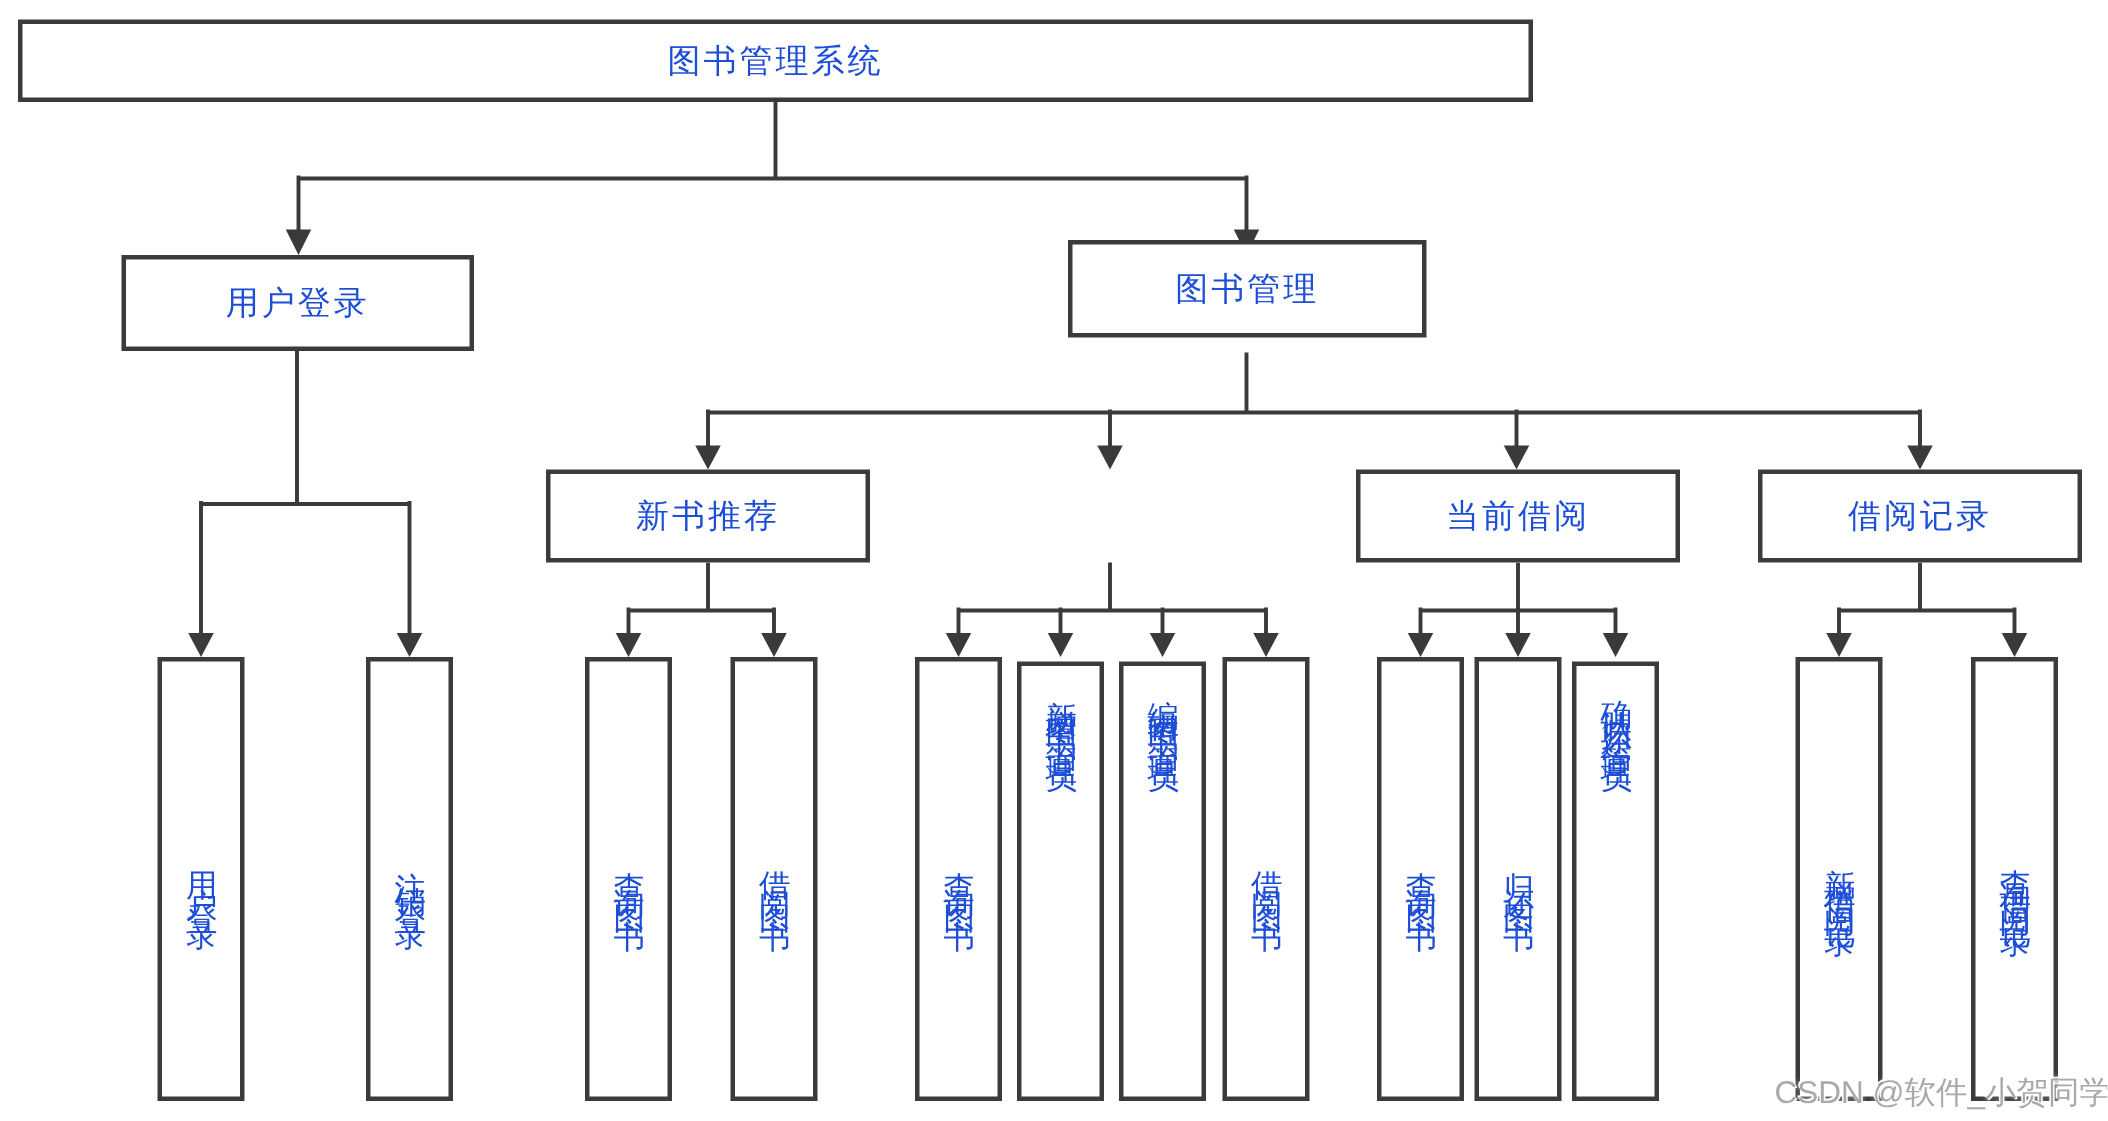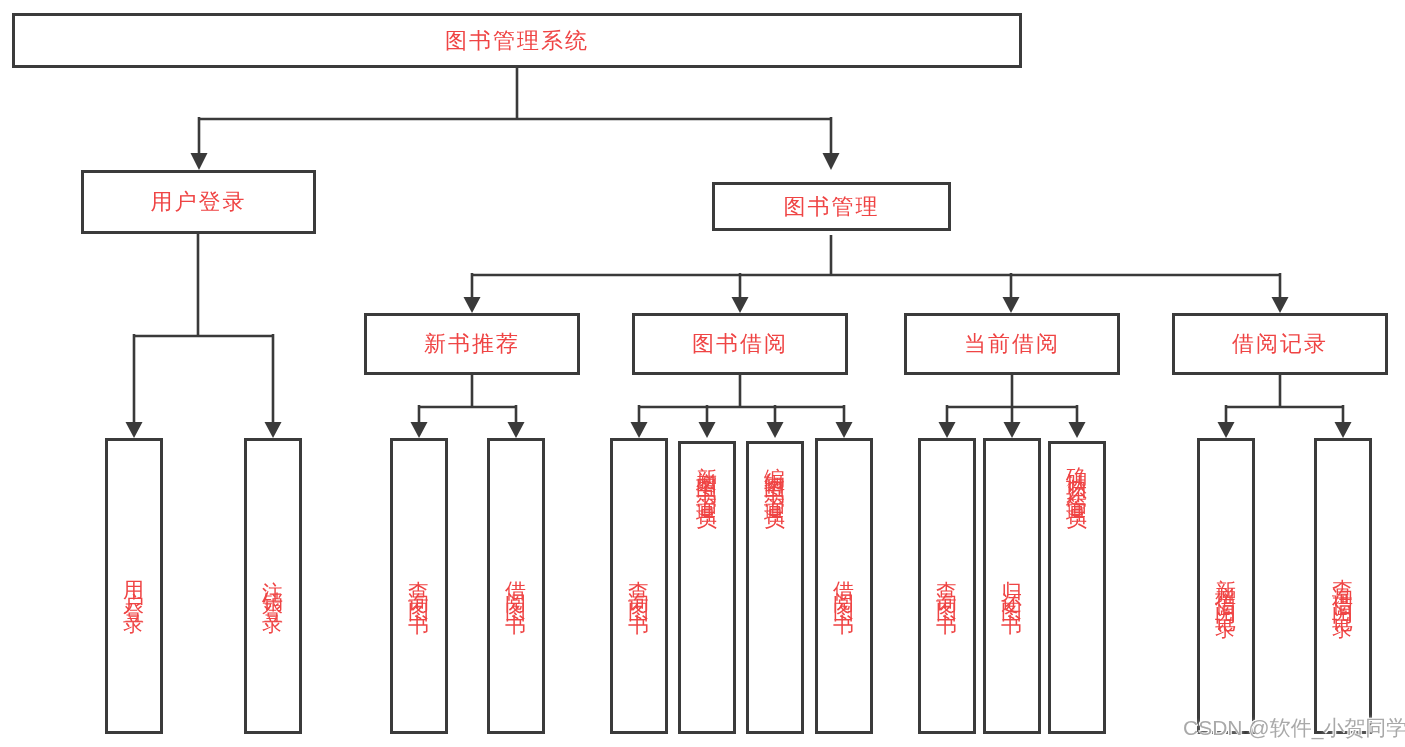--- a/index.html
+++ b/index.html
@@ -20,21 +20,21 @@
     left: 0; top: 0;
     width: 1405px;
     height: 747px;
     z-index: 0;
   }
   .box {
     position: absolute;
     box-sizing: border-box;
     border: 3px solid #3b3b3b;
     background: #ffffff;
-    color: #ef4444;
+    color: #1d4ed8;
     display: flex;
     align-items: center;
     justify-content: center;
     z-index: 1;
   }
   .hbox {
     font-size: 22px;
     font-weight: 500;
     letter-spacing: 2px;
     white-space: nowrap;
@@ -126,29 +126,26 @@
     </g>
   </svg>
 
   <div class="box hbox" style="left:12px; top:13px; width:1010px; height:55px;">
     <span>图书管理系统</span>
   </div>
 
   <div class="box hbox" style="left:81px; top:170px; width:235px; height:64px;">
     <span>用户登录</span>
   </div>
-  <div class="box hbox" style="left:712px; top:182px; width:239px; height:49px;">
+  <div class="box hbox" style="left:712px; top:160px; width:239px; height:65px;">
     <span>图书管理</span>
   </div>
 
   <div class="box hbox" style="left:364px; top:313px; width:216px; height:62px;">
     <span>新书推荐</span>
-  </div>
-  <div class="box hbox" style="left:632px; top:313px; width:216px; height:62px;">
-    <span>图书借阅</span>
   </div>
   <div class="box hbox" style="left:904px; top:313px; width:216px; height:62px;align-items:center;">
     <span>当前借阅</span>
   </div>
   <div class="box hbox" style="left:1172px; top:313px; width:216px; height:62px;">
     <span>借阅记录</span>
   </div>
 
   <div class="box vbox" style="left:105px; top:438px; width:58px; height:296px;">
     <span class="vtext">用户登录</span>

